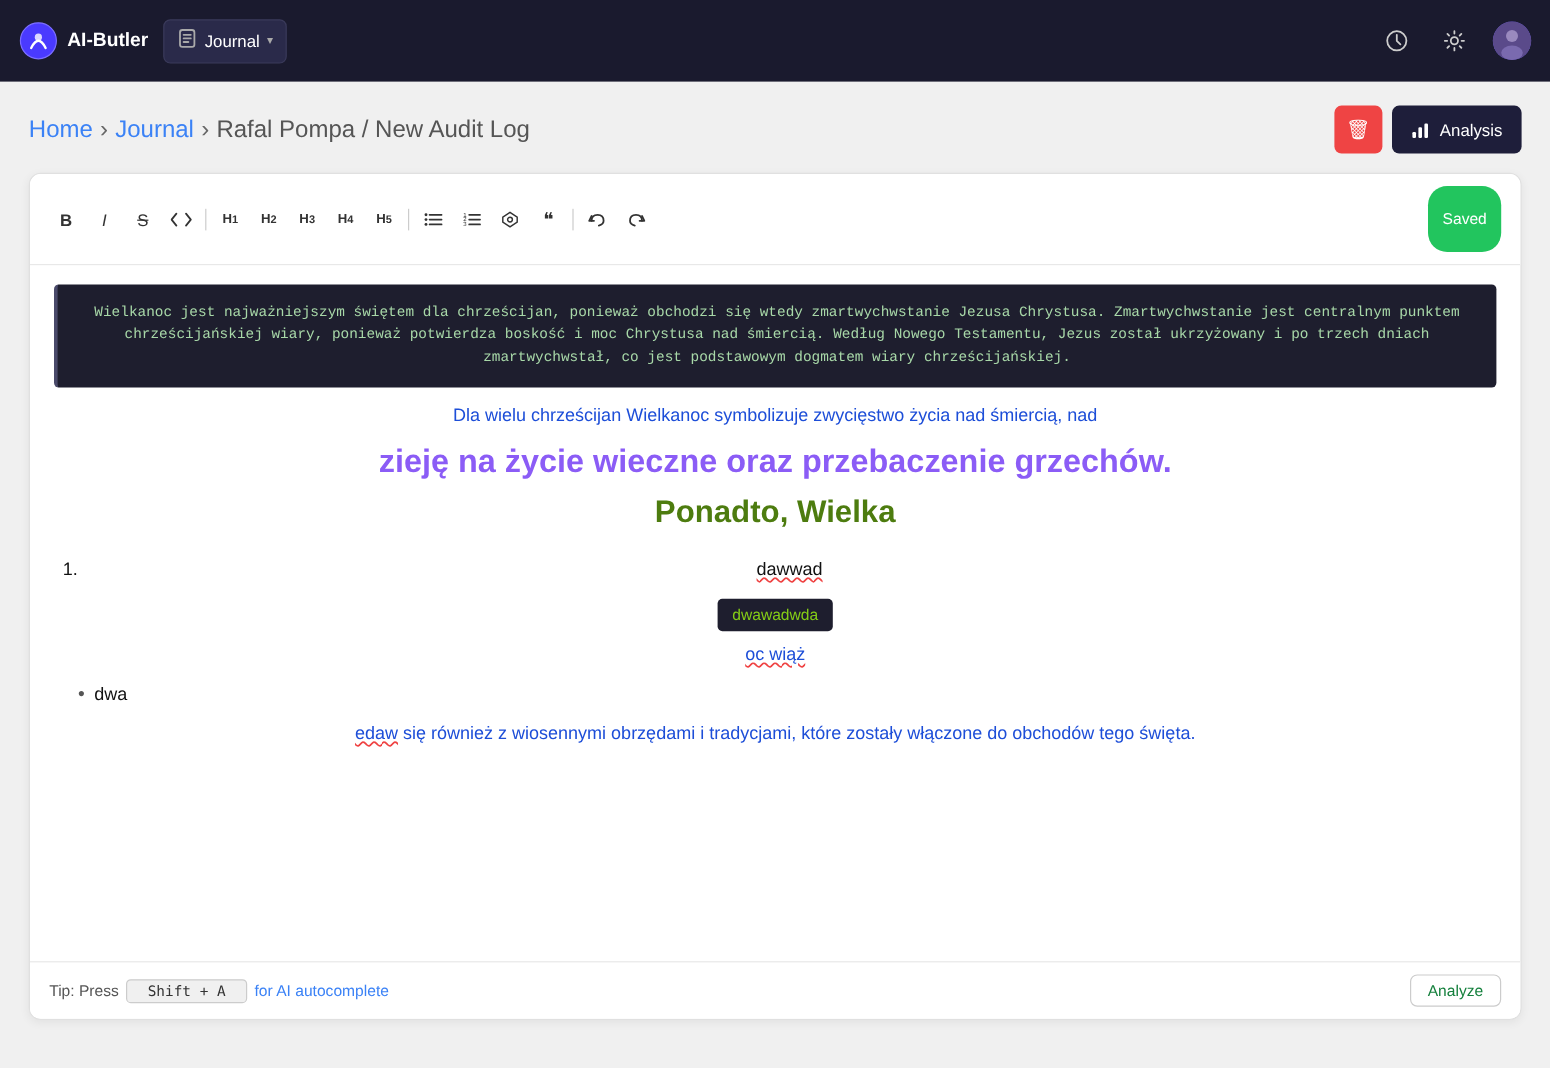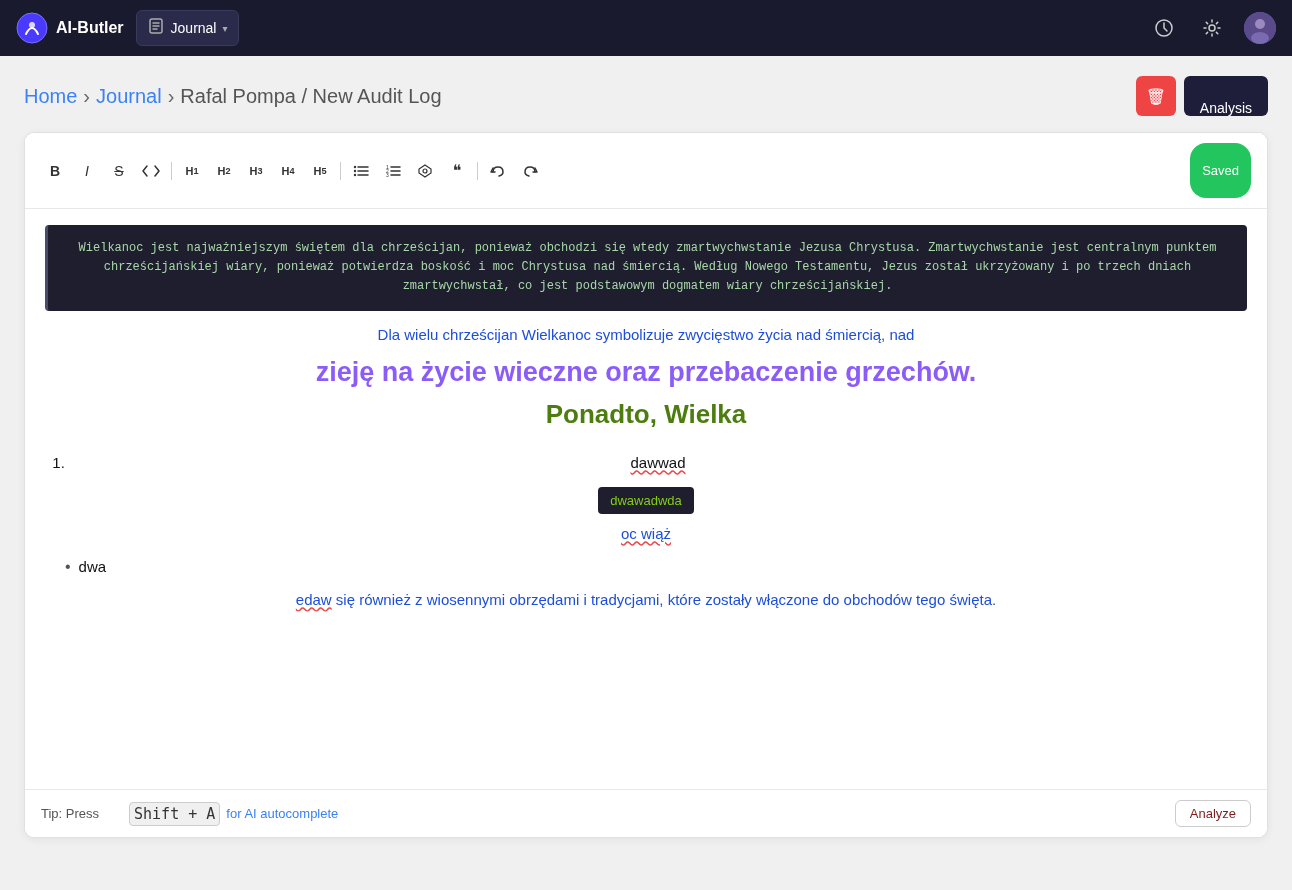--- a/index.html
+++ b/index.html
@@ -1,21 +1,21 @@
 <!DOCTYPE html>
 <html><head>
   <meta charset="utf-8">
   <style>
     * { box-sizing: border-box; margin: 0; padding: 0; }
     body { font-family: -apple-system, BlinkMacSystemFont, 'Segoe UI', sans-serif; background: #f0f0f0; min-height: 890px; }
 
     
     .top-nav {
       display: flex; align-items: center; justify-content: space-between;
-      background: #1a1a2e; height: 56px; padding: 0 16px;
+      background: #1a1a2e; height: 68px; padding: 0 16px;
     }
     .top-nav-left { display: flex; align-items: center; gap: 12px; }
     .logo-area { display: flex; align-items: center; gap: 8px; cursor: pointer; }
     .logo-icon { width: 32px; height: 32px; }
     .logo-text { color: #fff; font-size: 16px; font-weight: 600; }
     .app-selector {
       display: flex; align-items: center; gap: 6px;
       background: #2a2a4a; border: 1px solid #3a3a5a; border-radius: 6px;
       padding: 6px 10px; cursor: pointer; color: #fff; font-size: 14px;
     }
@@ -45,22 +45,22 @@
     .breadcrumb-sep { color: #666; }
     .breadcrumb-current { color: #555; }
     .breadcrumb-actions { display: flex; gap: 8px; }
     .btn-delete {
       background: #ef4444; color: #fff; border: none; border-radius: 6px;
       width: 40px; height: 40px; display: flex; align-items: center; justify-content: center;
       cursor: pointer; font-size: 16px;
     }
     .btn-analysis {
       background: #1e1e3a; color: #fff; border: none; border-radius: 6px;
-      padding: 0 16px; height: 40px; display: flex; align-items: center; gap: 24px;
-      cursor: pointer; font-size: 14px; font-weight: 500; flex-direction: column;
+      padding: 0 16px; height: 40px; display: flex; align-items: center; gap: 8px;
+      cursor: pointer; font-size: 14px; font-weight: 500;
     }
 
     
     .editor-card {
       background: #fff; border-radius: 10px; border: 1px solid #e0e0e0;
       overflow: hidden; box-shadow: 0 2px 8px rgba(0,0,0,0.06);
     }
 
     
     .editor-toolbar {
@@ -119,26 +119,26 @@
 
     
     .editor-tip-bar {
       padding: 10px 16px; background: #fff; border-top: 1px solid #e8e8e8;
       display: flex; align-items: center; justify-content: space-between;
       font-size: 13px; color: #555;
     }
     .tip-text { display: flex; align-items: center; gap: 6px; }
     .kbd {
       background: #f0f0f0; border: 1px solid #ccc; border-radius: 4px;
-      padding: 2px 4px; font-family: monospace; font-size: 15px; color: #333; margin-left: 24px;
+      padding: 2px 17px; font-family: monospace; font-size: 12px; color: #333;
     }
     .tip-blue { color: #3b82f6; }
     .btn-analyze {
       background: transparent; border: 1px solid #ccc; border-radius: 6px;
-      padding: 5px 14px; cursor: pointer; font-size: 13px; color: #7f1d1d;
+      padding: 5px 14px; cursor: pointer; font-size: 13px; color: #15803d;
     }
 
     .divider { width: 1px; height: 18px; background: #ccc; margin: 0 2px; }
   </style>
 </head>
 <body>
 
 <nav class="top-nav">
   <div class="top-nav-left">
     <div class="logo-area">

